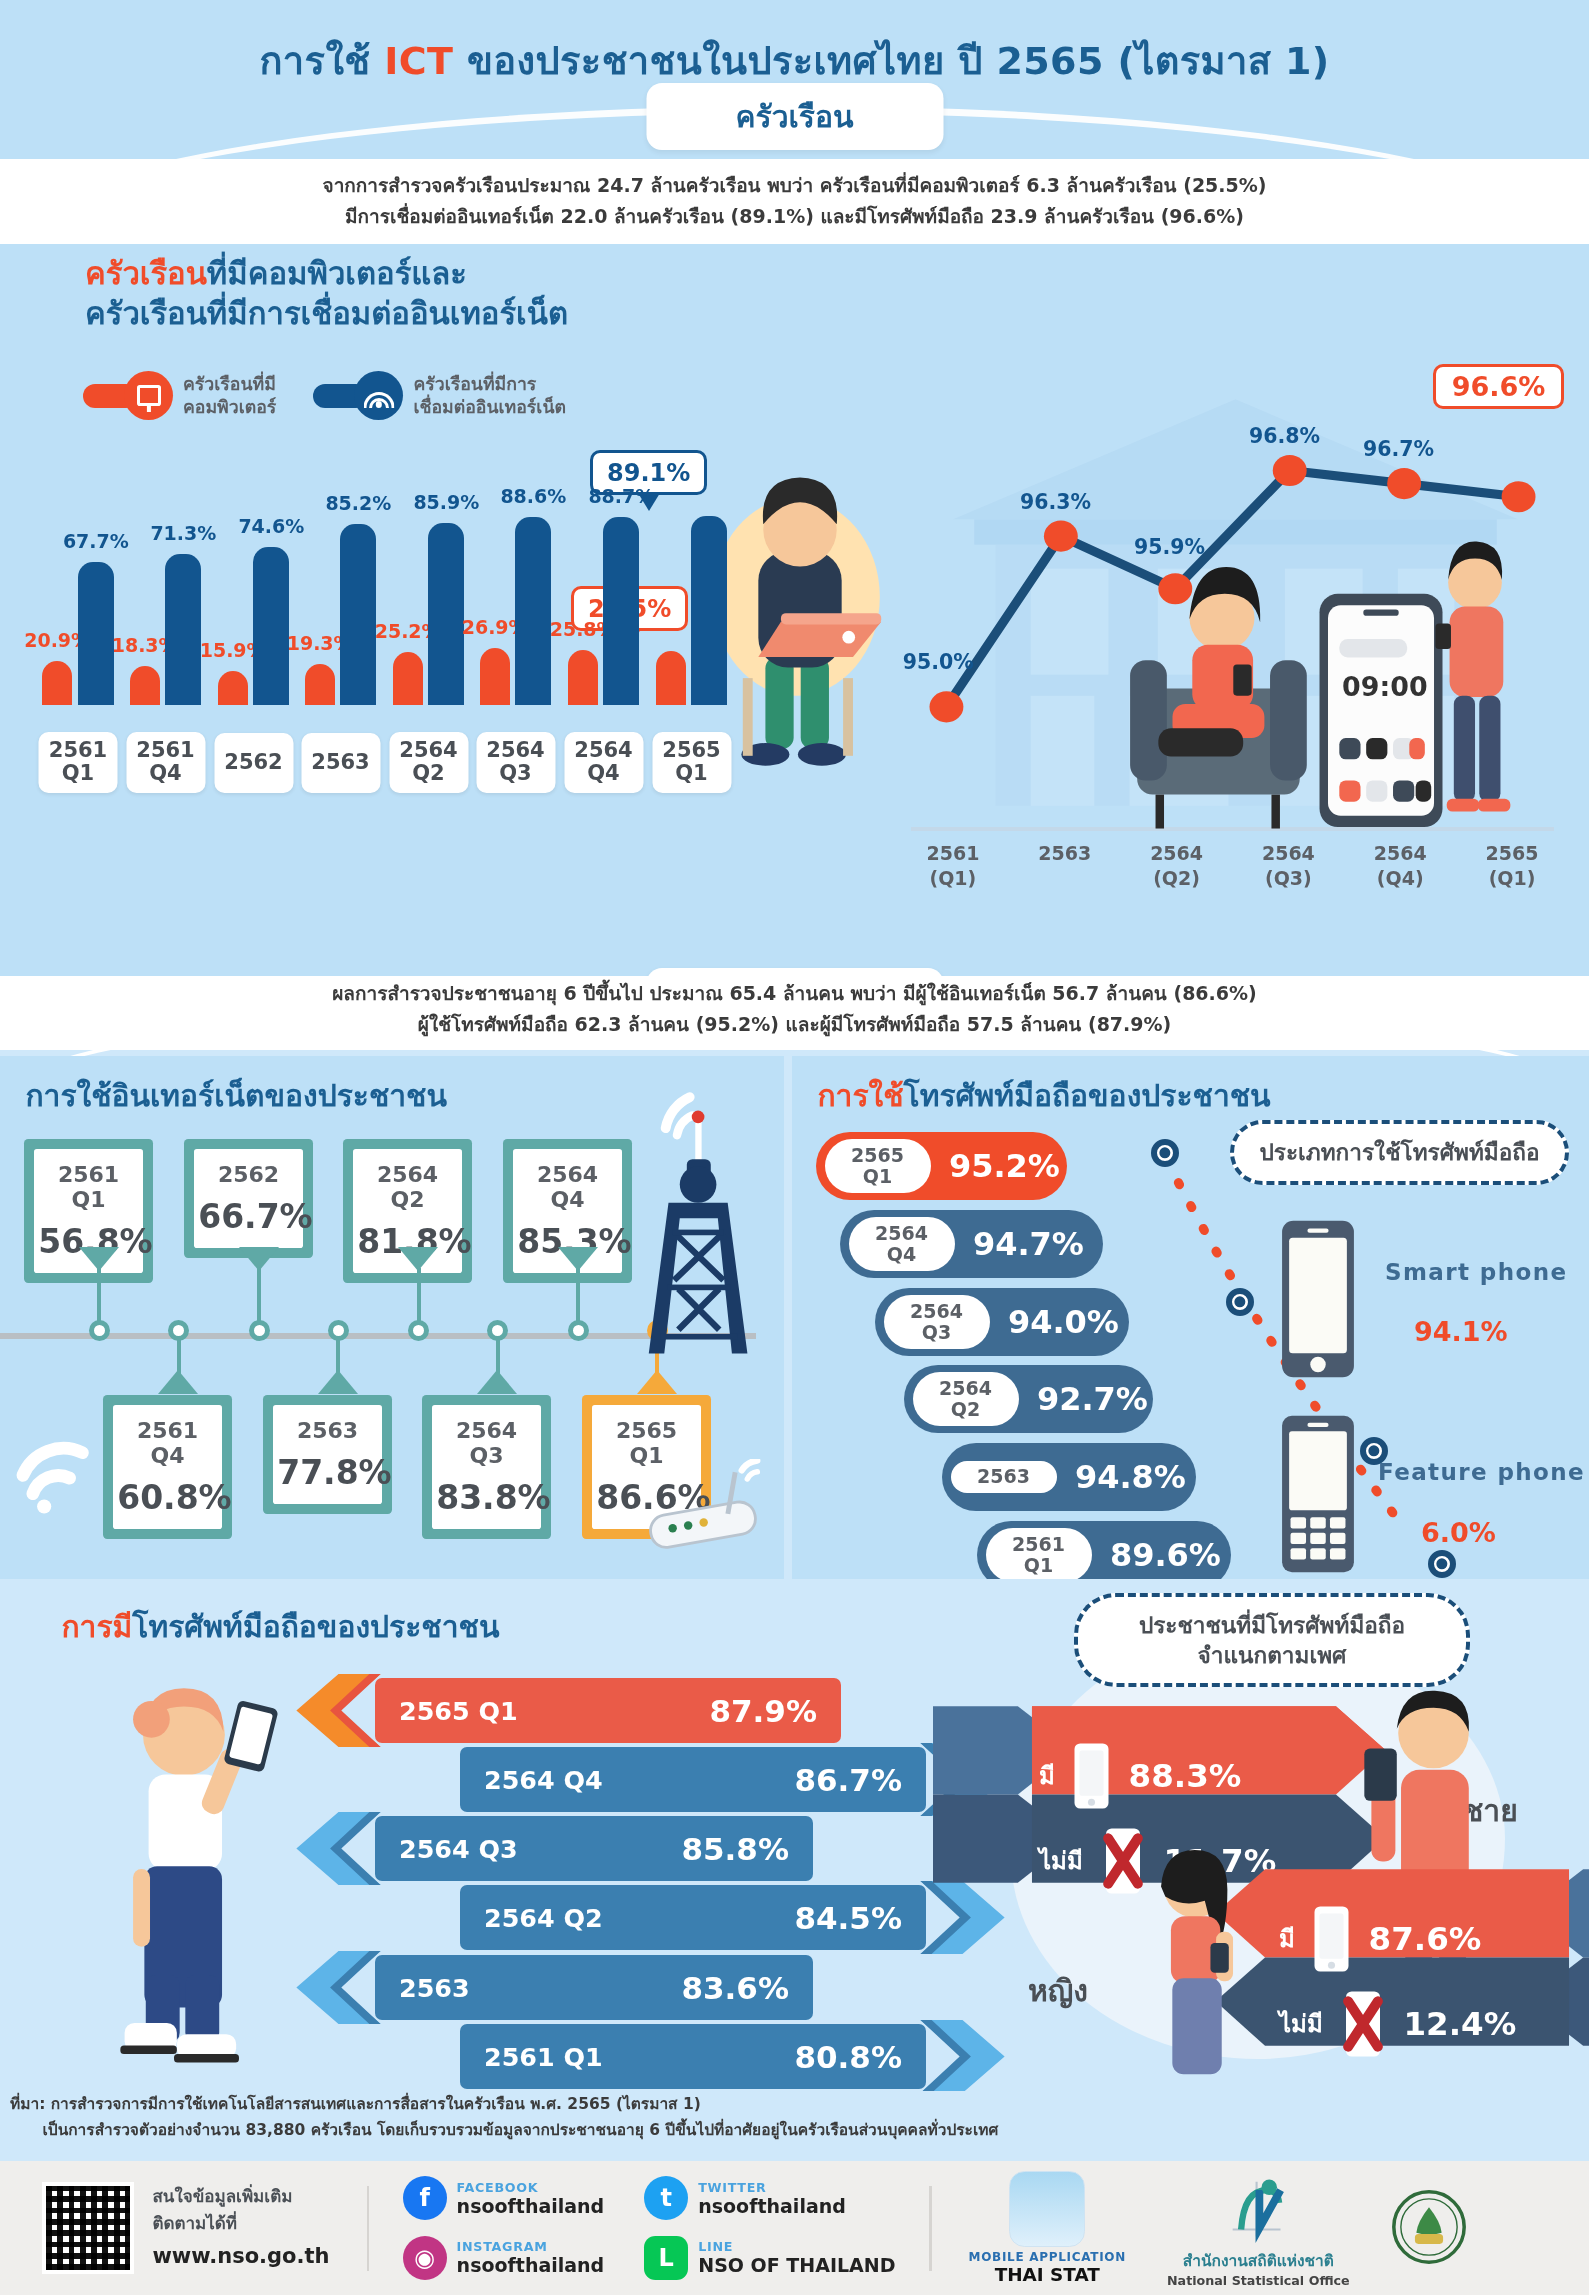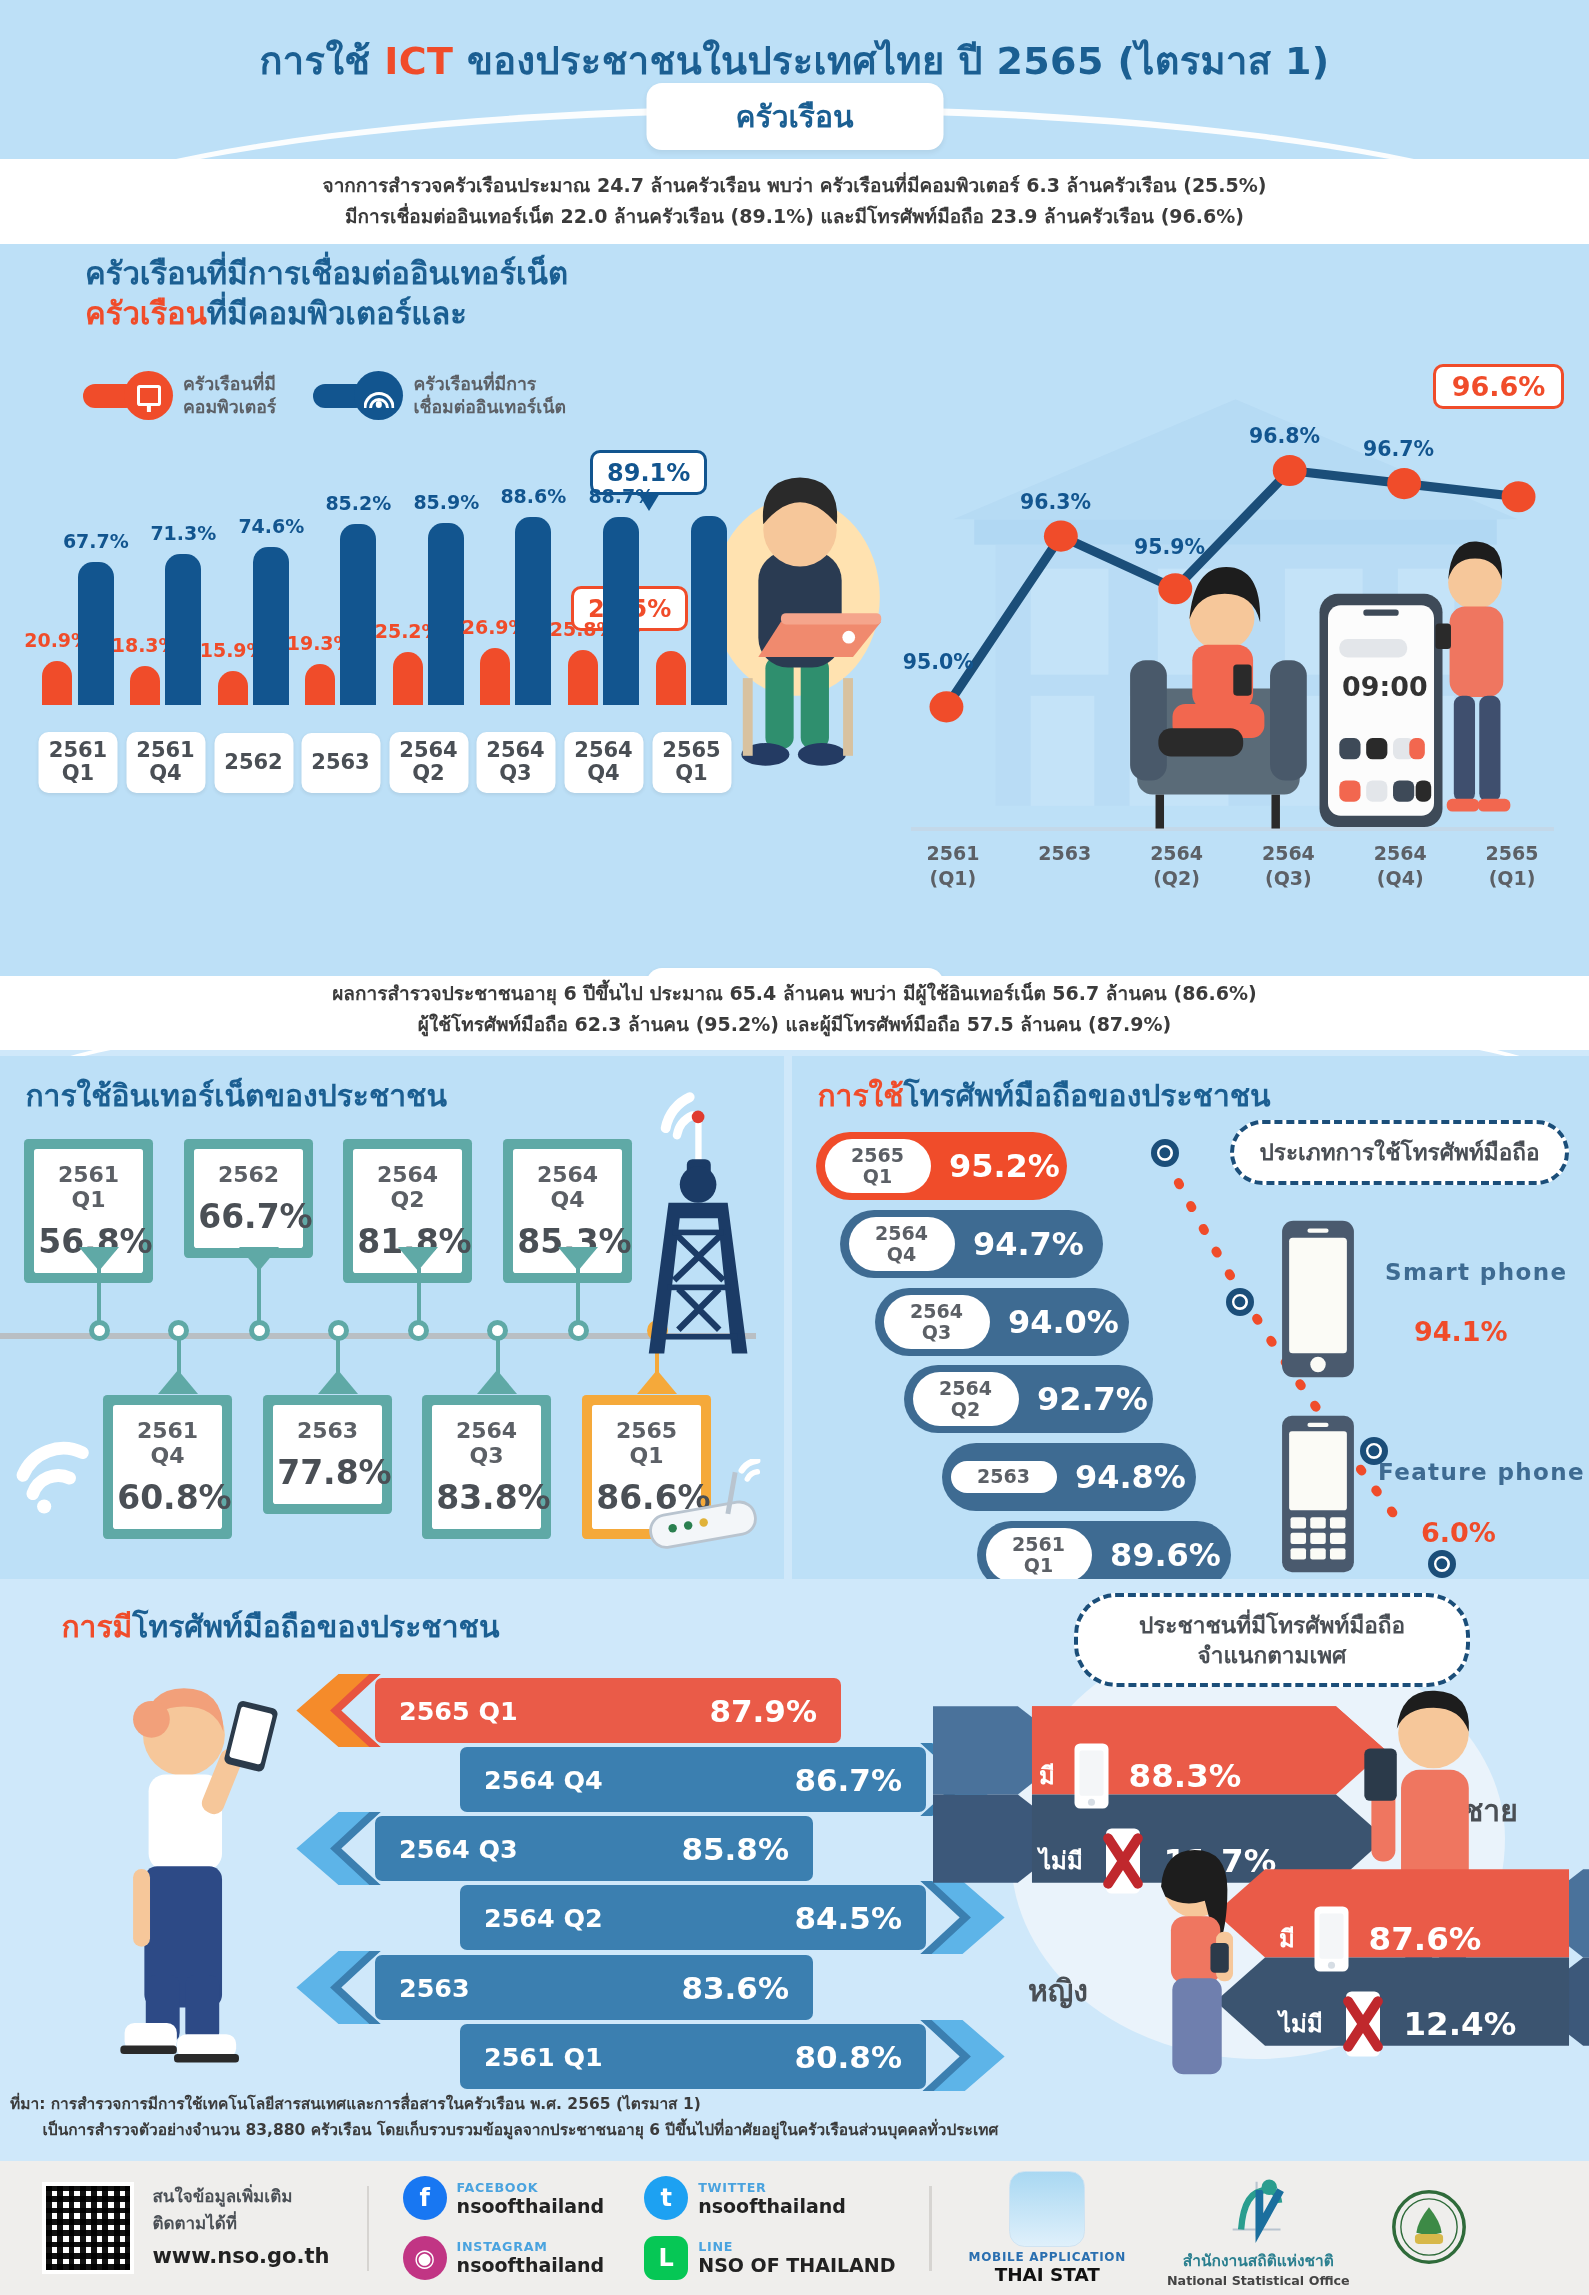--- a/index.html
+++ b/index.html
@@ -206,22 +206,22 @@
   <div class="pill-head" id="head-household">ครัวเรือน</div>
   <div class="whiteband" id="wb1"></div>
   <div class="desc" id="desc-household">
     <div>จากการสำรวจครัวเรือนประมาณ 24.7 ล้านครัวเรือน พบว่า ครัวเรือนที่มีคอมพิวเตอร์ 6.3 ล้านครัวเรือน (25.5%)</div>
     <div>มีการเชื่อมต่ออินเทอร์เน็ต 22.0 ล้านครัวเรือน (89.1%) และมีโทรศัพท์มือถือ 23.9 ล้านครัวเรือน (96.6%)</div>
   </div>
 
   <div class="sec-household">
 
     <div class="h2-left">
+      <div><span class="red">ครัวเรือน</span><span>ที่มีคอมพิวเตอร์และ</span></div>
       <div>ครัวเรือนที่มีการเชื่อมต่ออินเทอร์เน็ต</div>
-      <div><span class="red">ครัวเรือน</span><span>ที่มีคอมพิวเตอร์และ</span></div>
     </div>
 
 
     <div class="legend">
       <div class="lg red">
         <div class="stub"></div>
         <div class="circ">
             <div class="mon"></div>
           </div>
         <div class="lbl">

